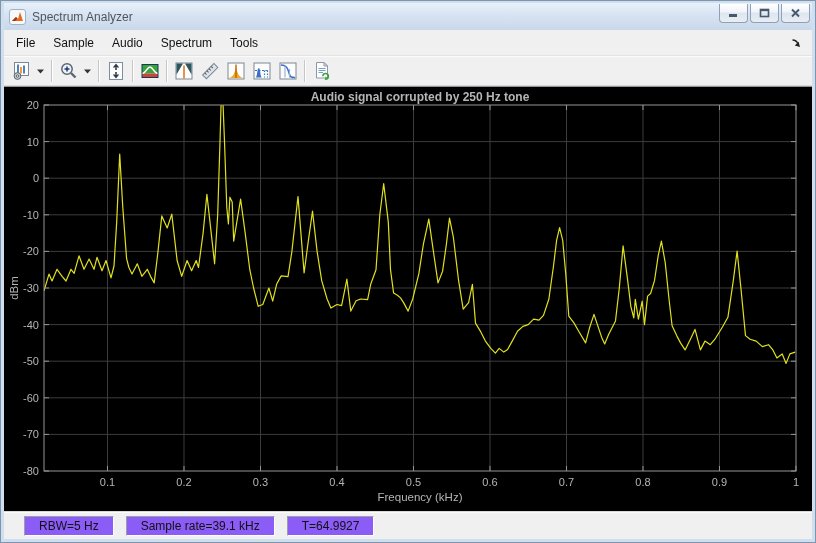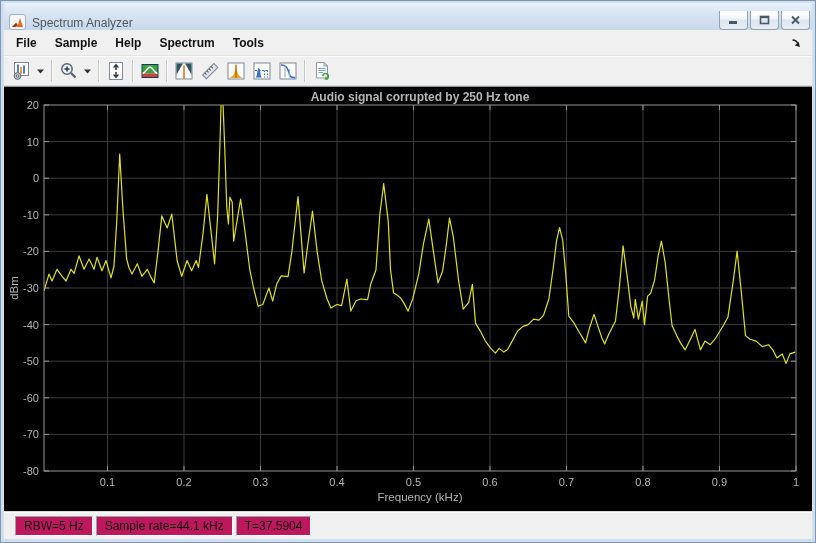--- a/index.html
+++ b/index.html
@@ -7,56 +7,55 @@
   .window{
     width:816px;height:543px;
     background:#cfdff0;
     border:1px solid #7f95ab;
     padding:2px 3px 3px 3px;
     display:flex;flex-direction:column;
     font-family:"Liberation Sans",sans-serif;
   }
   .titlebar{
     height:27px;flex:0 0 27px;
-    display:flex;align-items:flex-end;
+    display:flex;align-items:center;
     background:linear-gradient(180deg,#e9f1fa 0%,#d7e3f2 45%,#c9d8ea 100%);
     padding:0 2px 0 5px;
   }
   .app-icon{width:17px;height:16px;border-radius:3px;background:#f6f8fa;border:1px solid #9fb3c8;display:flex;align-items:center;justify-content:center;}
   .window-title{margin-left:6px;font-size:12px;color:#4f555c;flex:1 1 auto;}
   .win-controls{display:flex;gap:2px;margin-top:-6px;}
   .win-btn{
     width:29px;height:19px;border:1px solid #8fa1b6;border-radius:0 0 4px 4px;border-top:none;
     background:linear-gradient(180deg,#ffffff 0%,#f0f4f9 45%,#dde5ee 50%,#e9eef5 100%);
     display:flex;align-items:center;justify-content:center;cursor:default;
   }
   .menubar{
     height:26px;flex:0 0 26px;background:#f0f0f0;
     display:flex;align-items:center;padding:0 6px 0 3px;
     border-bottom:1px solid #e3e3e3;
-    font-weight:bold;
   }
   .menu-item{font-size:12px;color:#101010;padding:4px 9px;}
   .menubar-spacer{flex:1 1 auto;}
   .toolbar{
     height:30px;flex:0 0 30px;background:#f0f0f0;
     border-top:1px solid #fbfbfb;border-bottom:1px solid #d8d8d8;
     display:flex;align-items:center;padding:0 4px;
   }
   .tb-btn{height:26px;padding:1px 2px;display:flex;align-items:center;justify-content:center;border:1px solid transparent;border-radius:2px;}
   .tb-sep{width:0;height:22px;border-left:1px solid #c5c5c5;border-right:1px solid #ffffff;margin:0 3px;}
   .chart-panel{flex:1 1 auto;background:#000;border-top:1px solid #8f969e;position:relative;}
   .statusbar{
     height:28px;flex:0 0 28px;background:#f0f0f0;
     border-top:1px solid #d9d9d9;box-shadow:inset 0 1px 0 #fbfbfb;
     display:flex;align-items:center;padding:0 8px 0 8px;font-size:12px;color:#111;
   }
   .status-left{flex:1 1 auto;}
   .status-seg{
-    margin-left:3px;padding:2px 8px;background:#be185d;white-space:nowrap;
+    margin-left:12px;padding:2px 14px;background:#8b5cf6;white-space:nowrap;
     border:1px solid;border-color:#9aa0a8 #ffffff #ffffff #9aa0a8;
   }
   svg{display:block;}
 </style>
 </head>
 <body>
 
 <div class="window">
 
   <div class="titlebar">
@@ -83,21 +82,21 @@
         <svg width="11" height="10" viewBox="0 0 11 10">
             <path d="M2,1.5 L9,8.5 M9,1.5 L2,8.5" stroke="#47586d" stroke-width="1.9"></path>
           </svg>
       </span>
     </span>
   </div>
 
   <div class="menubar">
     <span class="menu-item">File</span>
     <span class="menu-item">Sample</span>
-    <span class="menu-item">Help</span>
+    <span class="menu-item">Audio</span>
     <span class="menu-item">Spectrum</span>
     <span class="menu-item">Tools</span>
     <span class="menubar-spacer"></span>
     <span style="padding:2px 4px;">
       <svg width="12" height="12" viewBox="0 0 12 12">
         <path d="M2.5,3 Q6.5,3 8,7" fill="none" stroke="#222" stroke-width="1.3"></path>
         <path d="M10,10 L4.8,8.6 L8.6,4.8 Z" fill="#222"></path>
       </svg>
     </span>
   </div>
@@ -288,17 +287,17 @@
         <text x="35" y="351.40000000000003" fill="#b5b5b5" text-anchor="end" style="font-family:&quot;Liberation Sans&quot;,sans-serif;font-size:11px;">-70</text>
         <text x="35" y="388" fill="#b5b5b5" text-anchor="end" style="font-family:&quot;Liberation Sans&quot;,sans-serif;font-size:11px;">-80</text>
         <text x="416" y="14" fill="#b5b5b5" text-anchor="middle" style="font-family:&quot;Liberation Sans&quot;,sans-serif;font-size:12px;font-weight:bold;">Audio signal corrupted by 250 Hz tone</text>
         <text x="416" y="414" fill="#b5b5b5" text-anchor="middle" style="font-family:&quot;Liberation Sans&quot;,sans-serif;font-size:11.5px;">Frequency (kHz)</text>
         <text x="14" y="201" fill="#b5b5b5" text-anchor="middle" transform="rotate(-90 14 201)" style="font-family:&quot;Liberation Sans&quot;,sans-serif;font-size:11.5px;">dBm</text>
       </svg>
   </div>
 
   <div class="statusbar">
     <span class="status-seg">RBW=5 Hz</span>
-    <span class="status-seg">Sample rate=44.1 kHz</span>
-    <span class="status-seg">T=37.5904</span>
+    <span class="status-seg">Sample rate=39.1 kHz</span>
+    <span class="status-seg">T=64.9927</span>
   </div>
 
 </div>
 
 </body></html>

